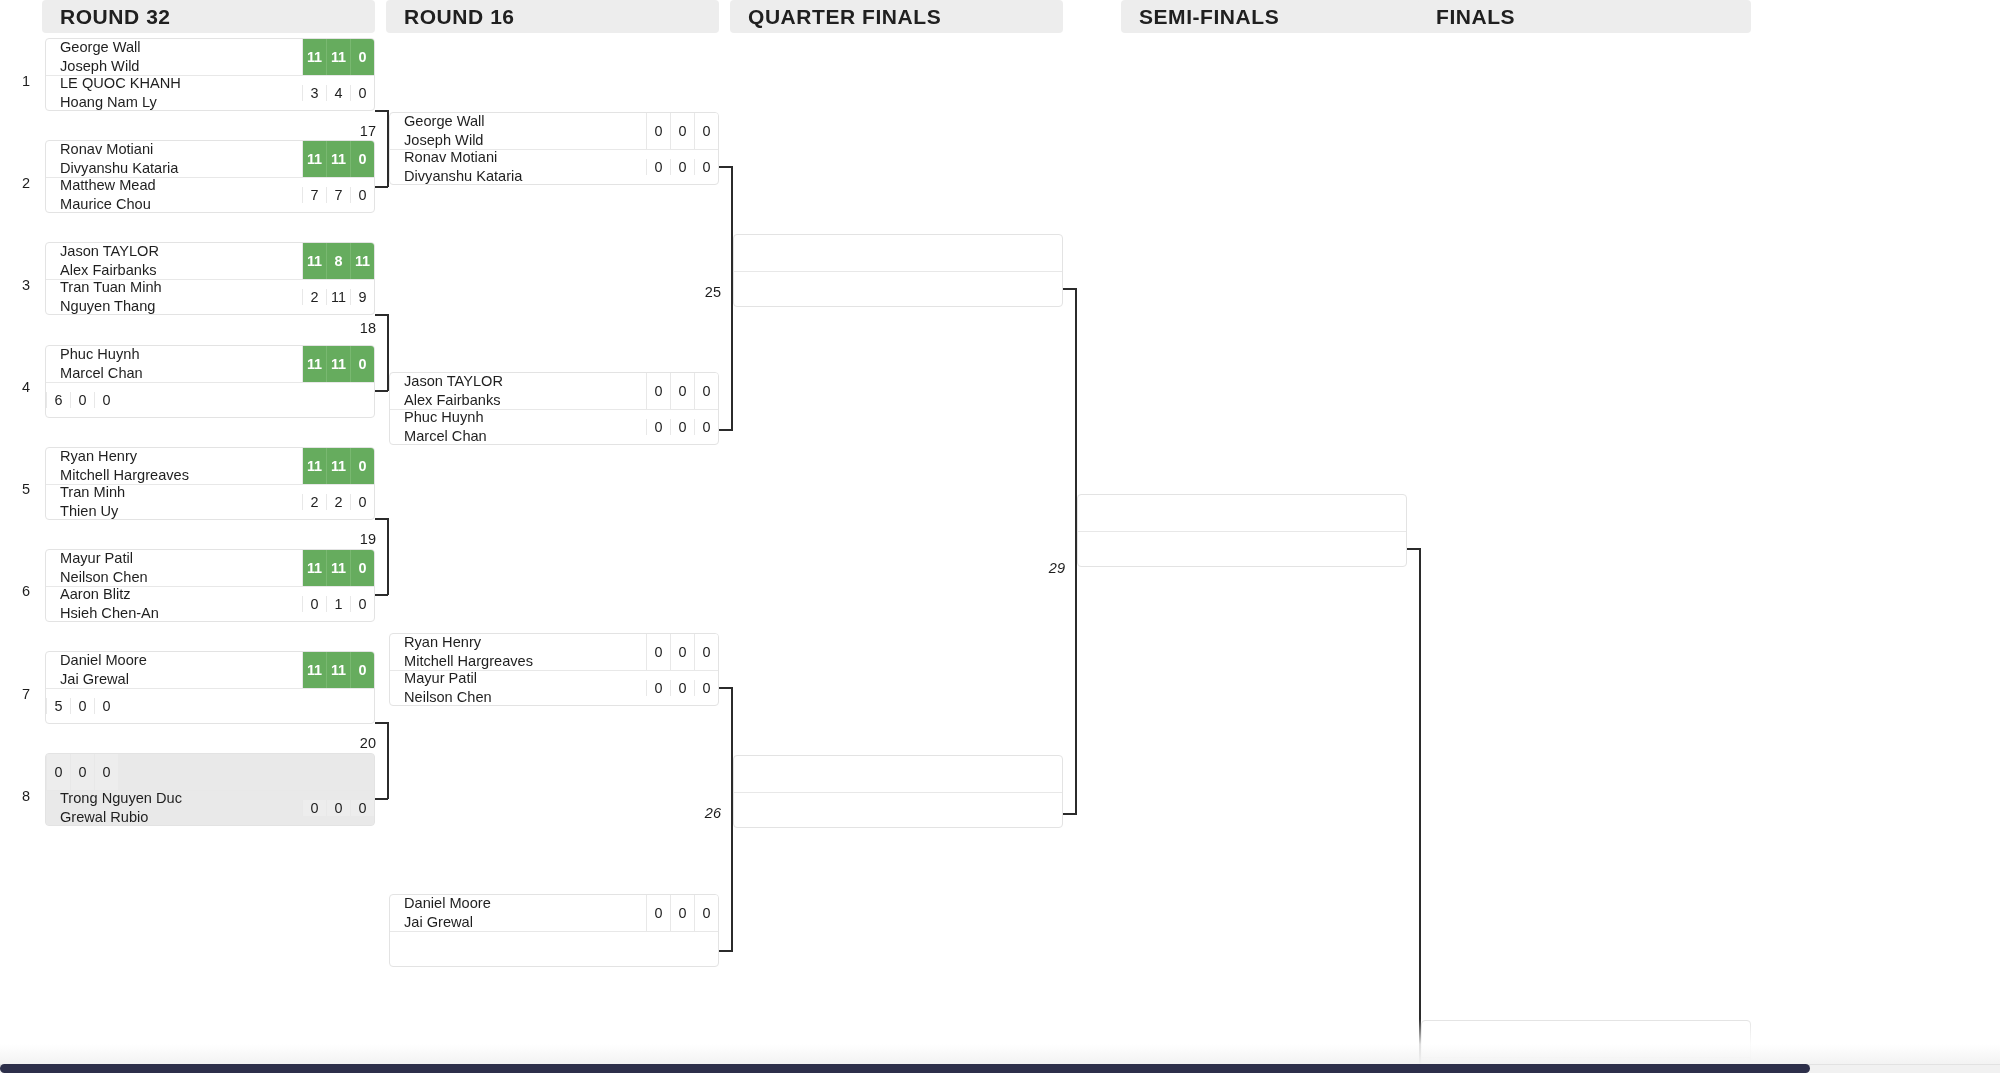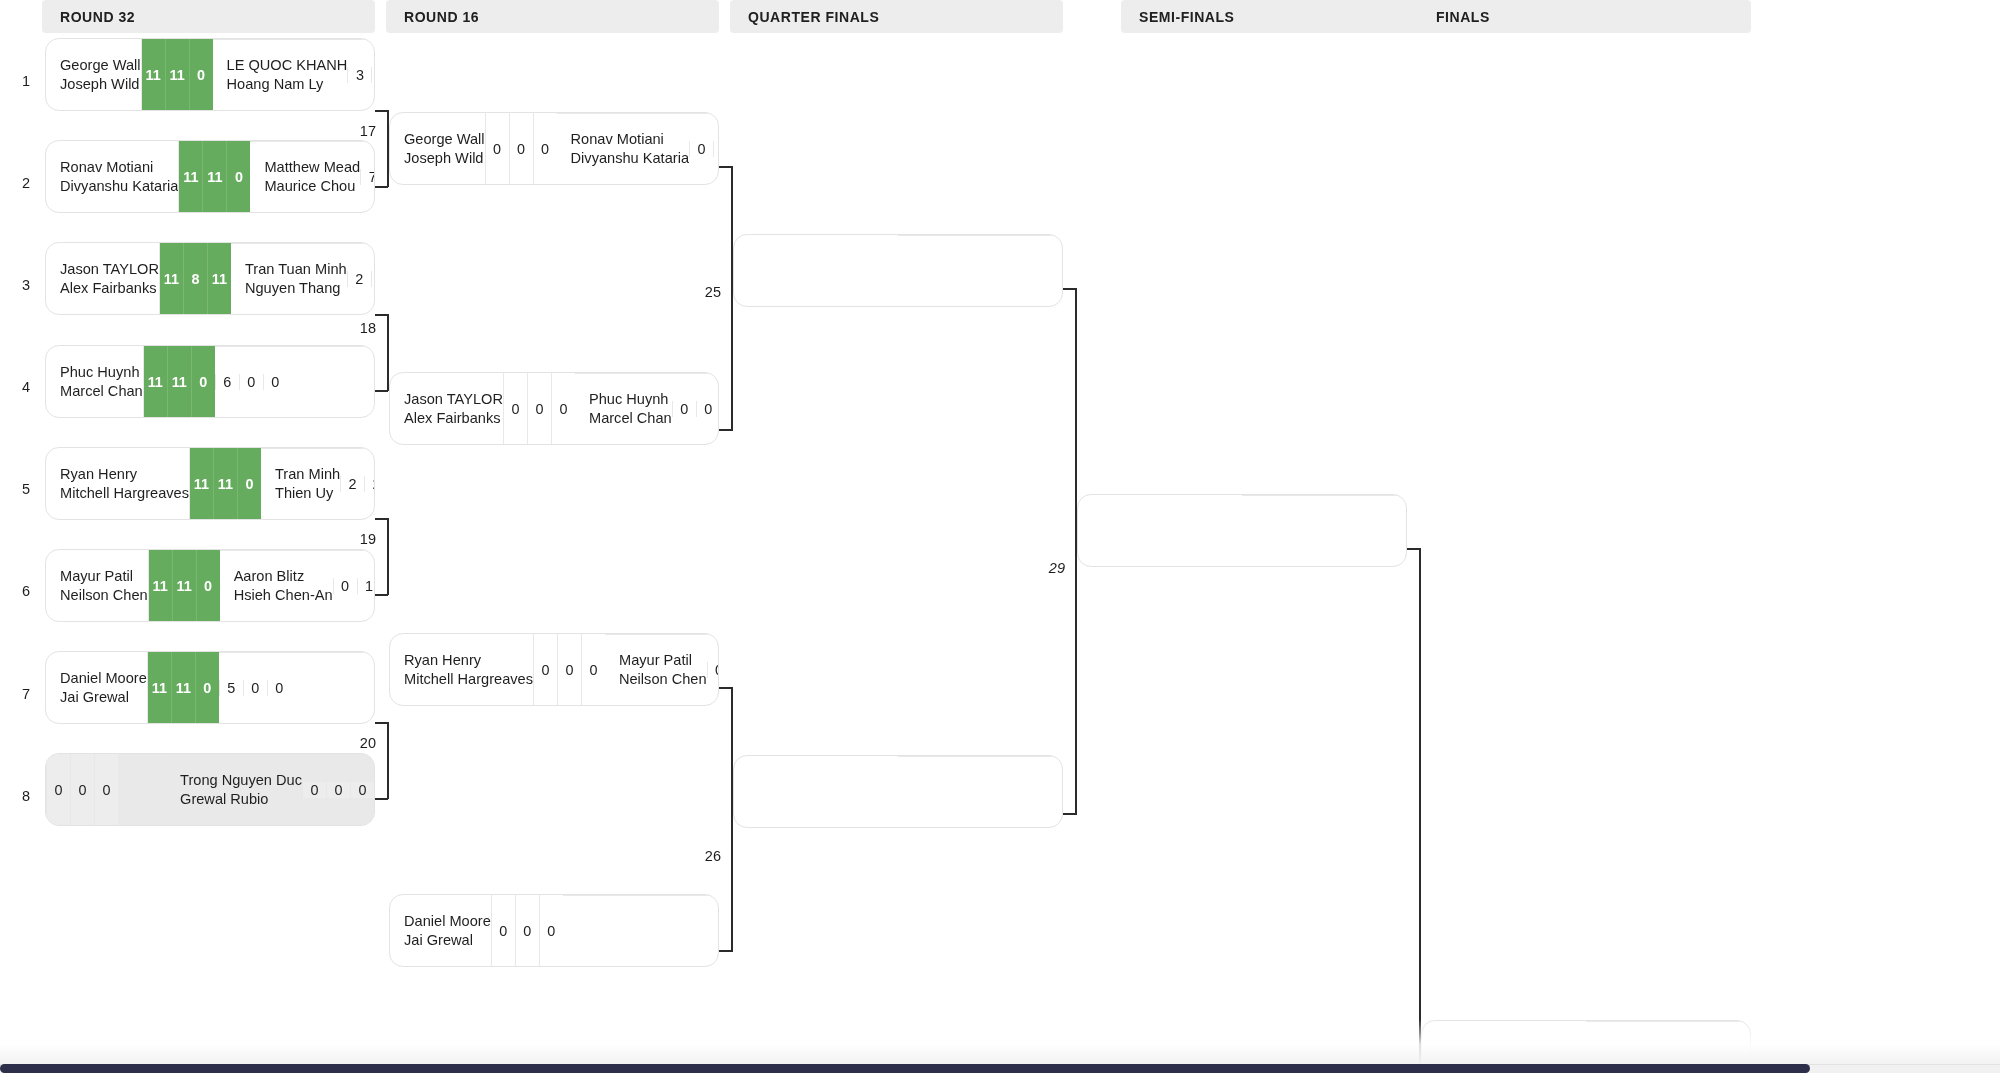--- a/index.html
+++ b/index.html
@@ -16,36 +16,36 @@
     position: absolute;
     height: 33px;
     background: #ededed;
     border-radius: 4px;
     display: flex;
     align-items: center;
     box-sizing: border-box;
     padding-left: 18px;
   }
   .round-header span {
-    font-size: 14px;
+    font-size: 21px;
     font-weight: 600;
     letter-spacing: 0.55px;
     color: #202020;
   }
 
   
   .match {
     position: absolute;
     box-sizing: border-box;
     border: 1px solid #e3e3e3;
-    border-radius: 14px;
+    border-radius: 4px;
     background: #fff;
     overflow: hidden;
     display: flex;
-    flex-direction: row;
+    flex-direction: column;
   }
   .match.hovered { background: #e9e9e9; }
   .match.hovered .team { background: #e9e9e9; }
   .match.hovered .score { background: #ededed; }
   .team {
     flex: 1 1 50%;
     display: flex;
     align-items: stretch;
     box-sizing: border-box;
     min-height: 0;
@@ -482,21 +482,21 @@
   </div>
 
   <div class="conn-h" style="left:719px; top:166px;  width:13px;"></div>
   <div class="conn-v" style="left:731px; top:166px;  height:265px;"></div>
   <div class="conn-h" style="left:719px; top:429px;  width:13px;"></div>
   <div class="conn-label" style="left:685px; top:284px; width:36px;">25</div>
 
   <div class="conn-h" style="left:719px; top:687px;  width:13px;"></div>
   <div class="conn-v" style="left:731px; top:687px;  height:265px;"></div>
   <div class="conn-h" style="left:719px; top:950px;  width:13px;"></div>
-  <div class="conn-label" style="left:685px; top:848px; width:36px;">26</div>
+  <div class="conn-label" style="left:685px; top:805px; width:36px;font-style:italic;">26</div>
 
   <div class="match" style="left:733px; top:234px; width:330px; height:73px;">
     <div class="team empty">
       <div class="names">
         <div class="nm"></div>
         <div class="nm"></div>
       </div>
       <div class="scores">
         <div class="score"></div>
         <div class="score"></div>

